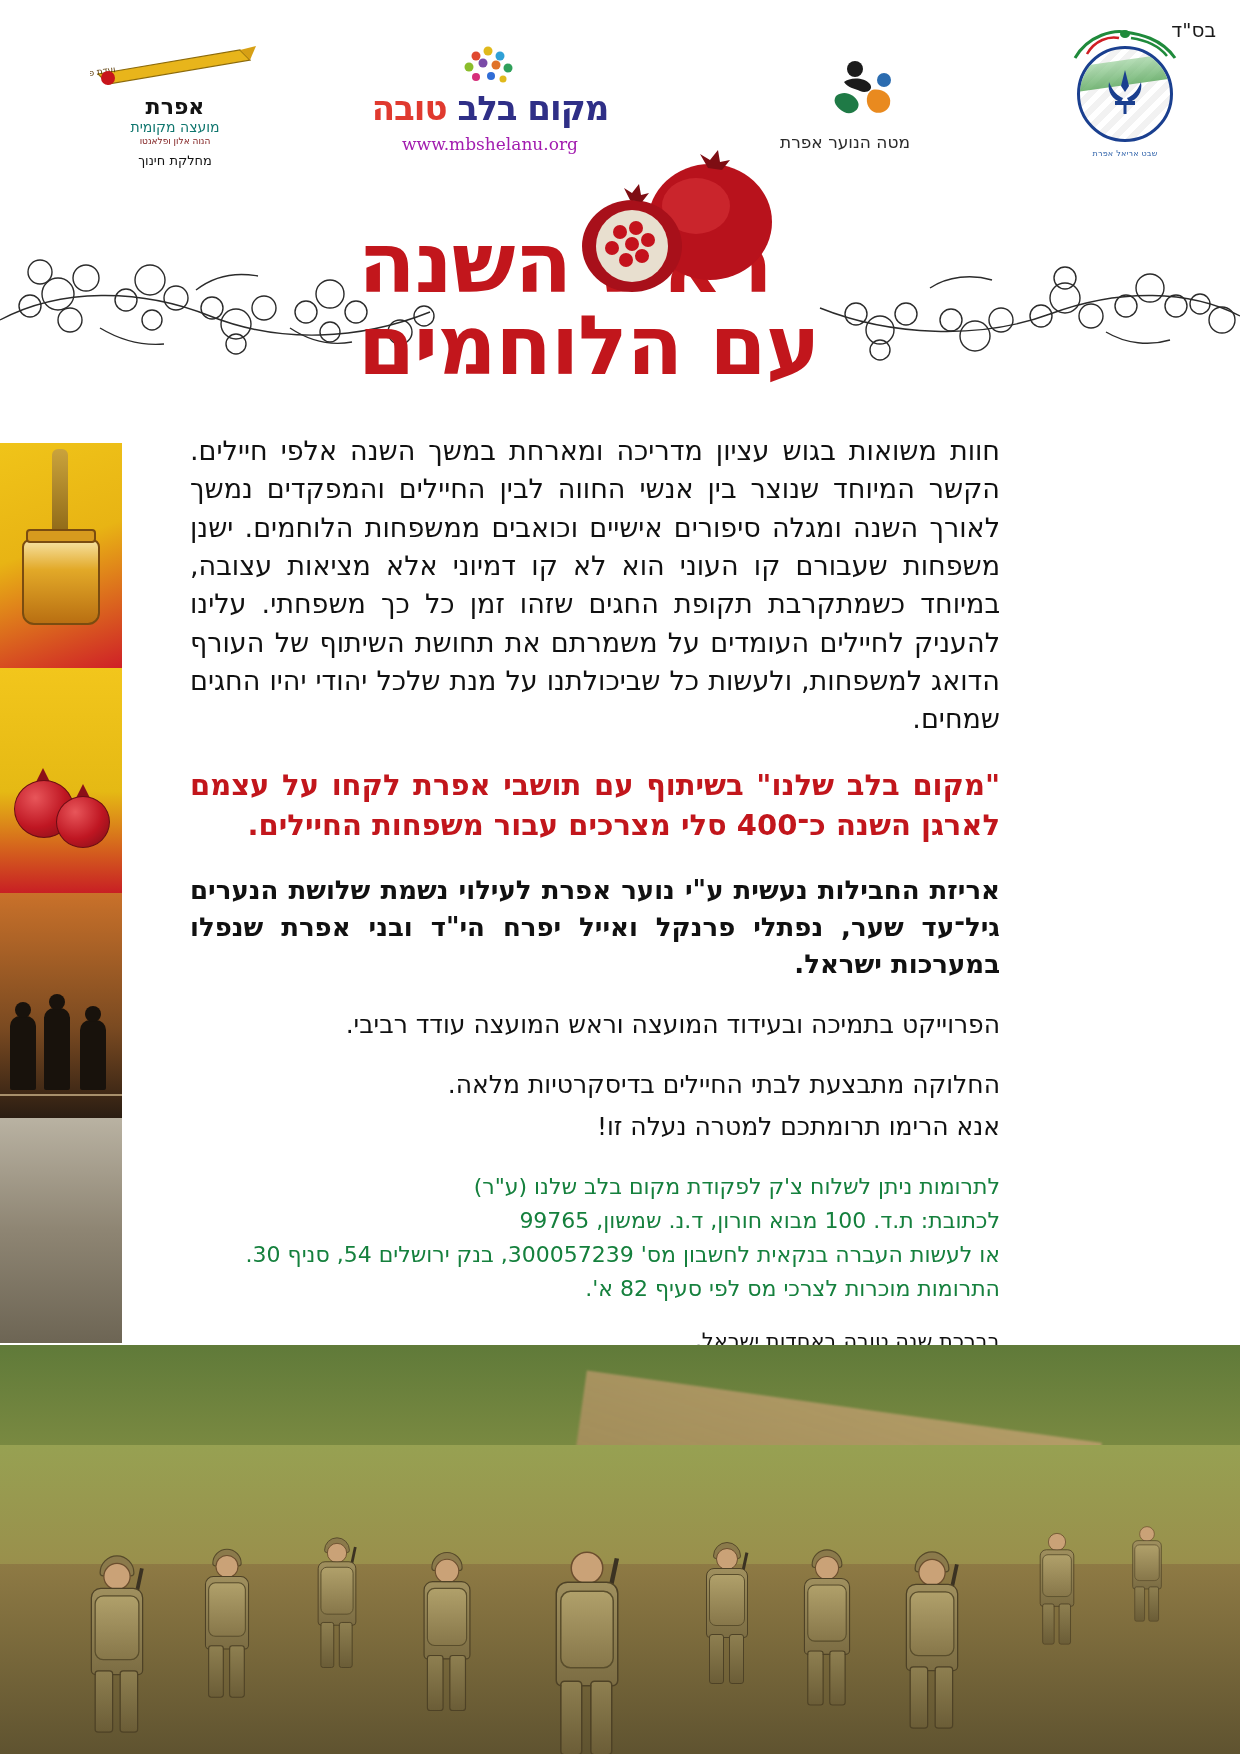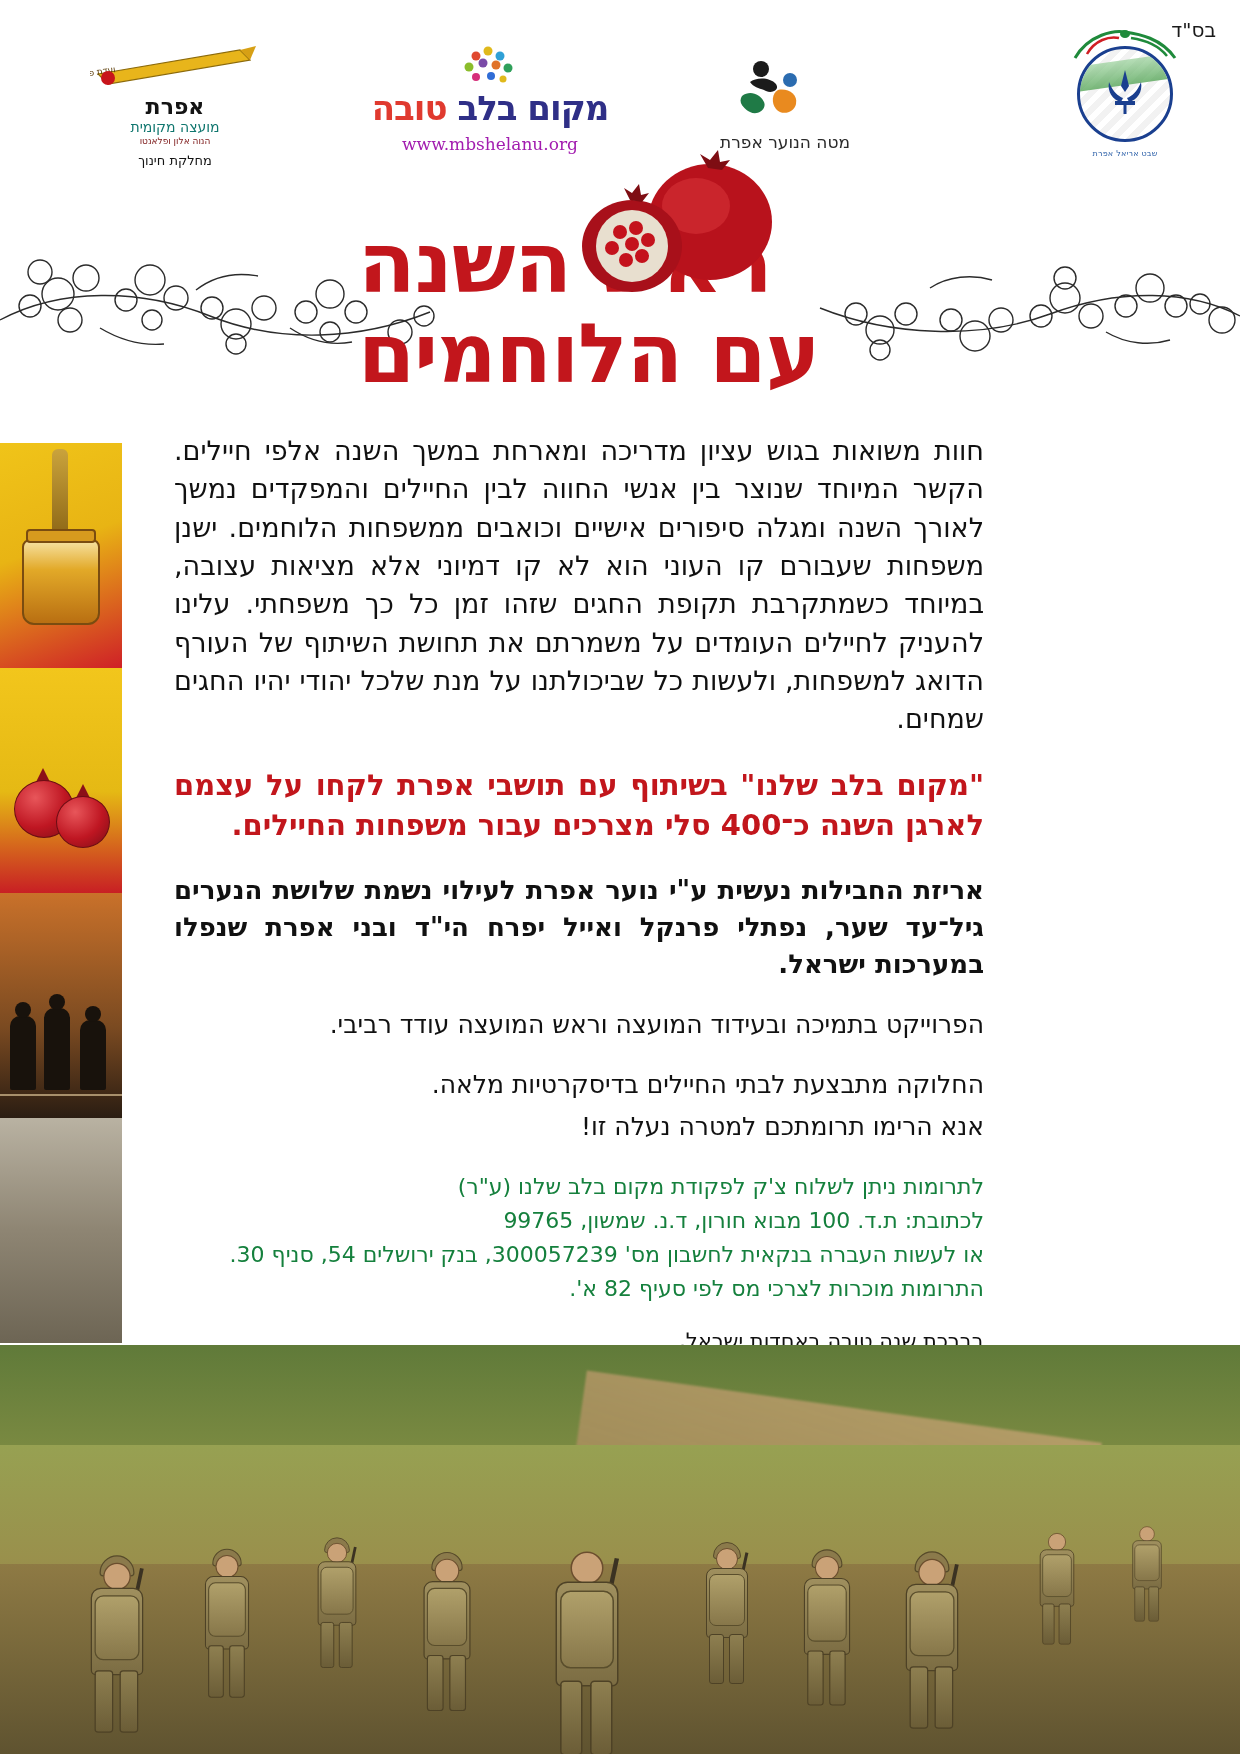--- a/index.html
+++ b/index.html
@@ -86,21 +86,21 @@
     letter-spacing: .2px;
   }
 
   
   .logo-youth {
     position: absolute;
     right: 330px;
     top: 34px;
     width: 190px;
     height: 110px;
-    text-align: left;
+    text-align: right;
   }
   .youth-mark {
     position: relative;
     width: 96px; height: 62px;
     margin: 0 auto 6px auto;
   }
   .youth-label {
     font-size: 17px;
     color: #2b2b2b;
     font-family: "DejaVu Sans", sans-serif;
@@ -194,21 +194,21 @@
   }
   .title-line {
     font-family: "DejaVu Sans", sans-serif;
     font-weight: bold;
     color: #c2161c;
     font-size: 84px;
     line-height: 0.98;
     letter-spacing: -1px;
     text-align: left;
   }
-  .title-line.l2 { font-size: 82px; margin-top: 10px; }
+  .title-line.l2 { font-size: 82px; margin-top: 2px; }
 
   
   .pom-group {
     position: absolute;
     top: 150px;
     right: 440px;
     width: 230px;
     height: 150px;
     z-index: 7;
   }
@@ -295,21 +295,21 @@
     position: absolute;
     left: 0; bottom: 22px;
     width: 122px; height: 2px;
     background: rgba(255,230,180,.55);
   }
 
   
   .content {
     position: absolute;
     top: 432px;
-    right: 256px;
+    right: 240px;
     width: 810px;
     direction: rtl;
     text-align: justify;
     color: #111111;
   }
   .para-main {
     font-size: 27px;
     line-height: 1.42;
     text-align: justify;
     text-align-last: right;

